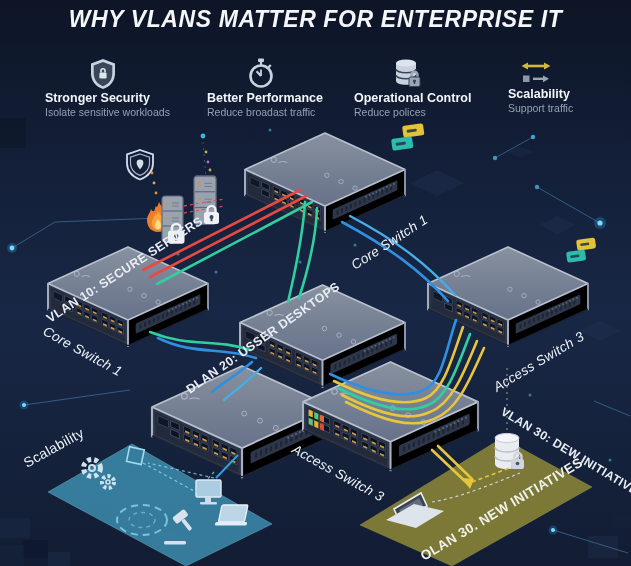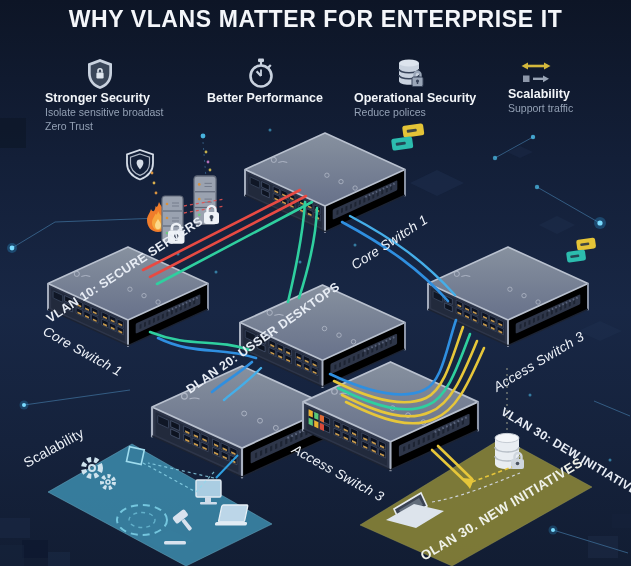--- a/index.html
+++ b/index.html
@@ -3,21 +3,21 @@
 <meta charset="utf-8">
 <style>
   html,body{margin:0;padding:0;background:#0c1322;}
   .stage{
     position:relative;width:631px;height:566px;overflow:hidden;
     font-family:"Liberation Sans",sans-serif;
     background:linear-gradient(180deg,#0d1526 0%,#131f38 28%,#182745 55%,#15223c 78%,#121d33 100%);
   }
   .title{
     position:absolute;top:6px;left:0;width:100%;text-align:center;
-    color:#f4f6fa;font-size:23px;font-weight:800;letter-spacing:.6px;margin:0;
+    color:#f4f6fa;font-size:23px;font-weight:800;letter-spacing:.6px;margin:0;font-style:italic;
   }
   .legend{position:absolute;top:52px;left:0;width:100%;height:58px;}
   .benefit{position:absolute;display:flex;align-items:center;flex-direction:column;}
   .benefit .bicon{flex:0 0 auto;margin-top:3px;}
   .btxt{margin-left:9px;}
   .btitle{color:#f2f5f9;font-size:12.5px;font-weight:700;line-height:15px;white-space:nowrap;}
   .bsub{color:#93a0b4;font-size:10.5px;line-height:13.5px;white-space:nowrap;}
   svg.diagram{position:absolute;left:0;top:110px;}
   text{font-family:"Liberation Sans",sans-serif;}
   .lbl-vlan{fill:#e8edf5;font-size:12.5px;font-weight:600;letter-spacing:.4px;}
@@ -43,51 +43,51 @@
 
     <div class="benefit" style="left:36px;top:2px">
       <svg class="bicon" width="34" height="34" viewBox="0 0 34 34">
         <path d="M17 2 L29 6.5 V16 C29 24.5 24 29.8 17 32 C10 29.8 5 24.5 5 16 V6.5 Z" fill="#c9d2df"></path>
         <path d="M17 5 L26.3 8.6 V16 C26.3 22.8 22.5 27.2 17 29.2 C11.5 27.2 7.7 22.8 7.7 16 V8.6 Z" fill="#3a4659"></path>
         <path d="M15 15.5 v-1.8 a2 2 0 0 1 4 0 V15.5" stroke="#dfe6ef" stroke-width="1.6" fill="none"></path>
         <rect x="13.4" y="15.5" width="7.2" height="6" rx="1.2" fill="#dfe6ef"></rect>
       </svg>
       <div class="btxt">
         <div class="btitle">Stronger Security</div>
-        <div class="bsub">Isolate sensitive broadast</div>
-        <div class="bsub">Zero Trust</div>
+        <div class="bsub">Isolate sensitive workloads</div>
       </div>
     </div>
 
     <div class="benefit" style="left:198px;top:2px">
       <svg class="bicon" width="34" height="34" viewBox="0 0 34 34">
         <rect x="14" y="1.5" width="6" height="3.4" rx="1" fill="#c9d2df"></rect>
         <line x1="17" y1="5" x2="17" y2="8.6" stroke="#c9d2df" stroke-width="2.2"></line>
         <line x1="26.8" y1="8" x2="24.4" y2="10.4" stroke="#c9d2df" stroke-width="2.2"></line>
         <circle cx="17" cy="19" r="10.5" stroke="#c9d2df" stroke-width="2.6" fill="none"></circle>
         <line x1="17" y1="19" x2="12.6" y2="14.2" stroke="#c9d2df" stroke-width="2.2"></line>
         <line x1="17" y1="19" x2="17" y2="12.6" stroke="#c9d2df" stroke-width="1.8"></line>
       </svg>
       <div class="btxt">
         <div class="btitle">Better Performance</div>
+        <div class="bsub">Reduce broadast traffic</div>
       </div>
     </div>
 
     <div class="benefit" style="left:345px;top:2px">
       <svg class="bicon" width="34" height="34" viewBox="0 0 34 34">
         <path d="M5 6 V24 c0 2.2 4.5 3.8 10 3.8 s10 -1.6 10 -3.8 V6" fill="#c9d2df"></path>
         <ellipse cx="15" cy="6" rx="10" ry="3.6" fill="#dde4ee"></ellipse>
         <path d="M5 12 c0 2.2 4.5 3.8 10 3.8 s10 -1.6 10 -3.8 M5 18 c0 2.2 4.5 3.8 10 3.8 s10 -1.6 10 -3.8" stroke="#38445a" stroke-width="1.6" fill="none"></path>
         <path d="M20.5 20 v-2.2 a3 3 0 0 1 6 0 V20" stroke="#9aa6b8" stroke-width="2.4" fill="none"></path>
         <rect x="18" y="20" width="11" height="9.5" rx="1.6" fill="#9aa6b8" stroke="#38445a" stroke-width="1"></rect>
         <circle cx="23.5" cy="24" r="1.6" fill="#38445a"></circle>
           <rect x="22.8" y="24" width="1.4" height="3" fill="#38445a"></rect>
       </svg>
       <div class="btxt">
-        <div class="btitle">Operational Security</div>
+        <div class="btitle">Operational Control</div>
         <div class="bsub">Reduce polices</div>
       </div>
     </div>
 
     <div class="benefit" style="left:499px;top:2px">
       <svg class="bicon" width="34" height="30" viewBox="0 0 34 30">
         <line x1="7" y1="9" x2="27" y2="9" stroke="#d4b83c" stroke-width="2.6"></line>
         <polygon points="2.5,9 9,5.4 9,12.6" fill="#d4b83c"></polygon>
         <polygon points="31.5,9 25,5.4 25,12.6" fill="#d4b83c"></polygon>
         <rect x="4" y="18.5" width="6.5" height="6.5" fill="#8d97a9"></rect>

